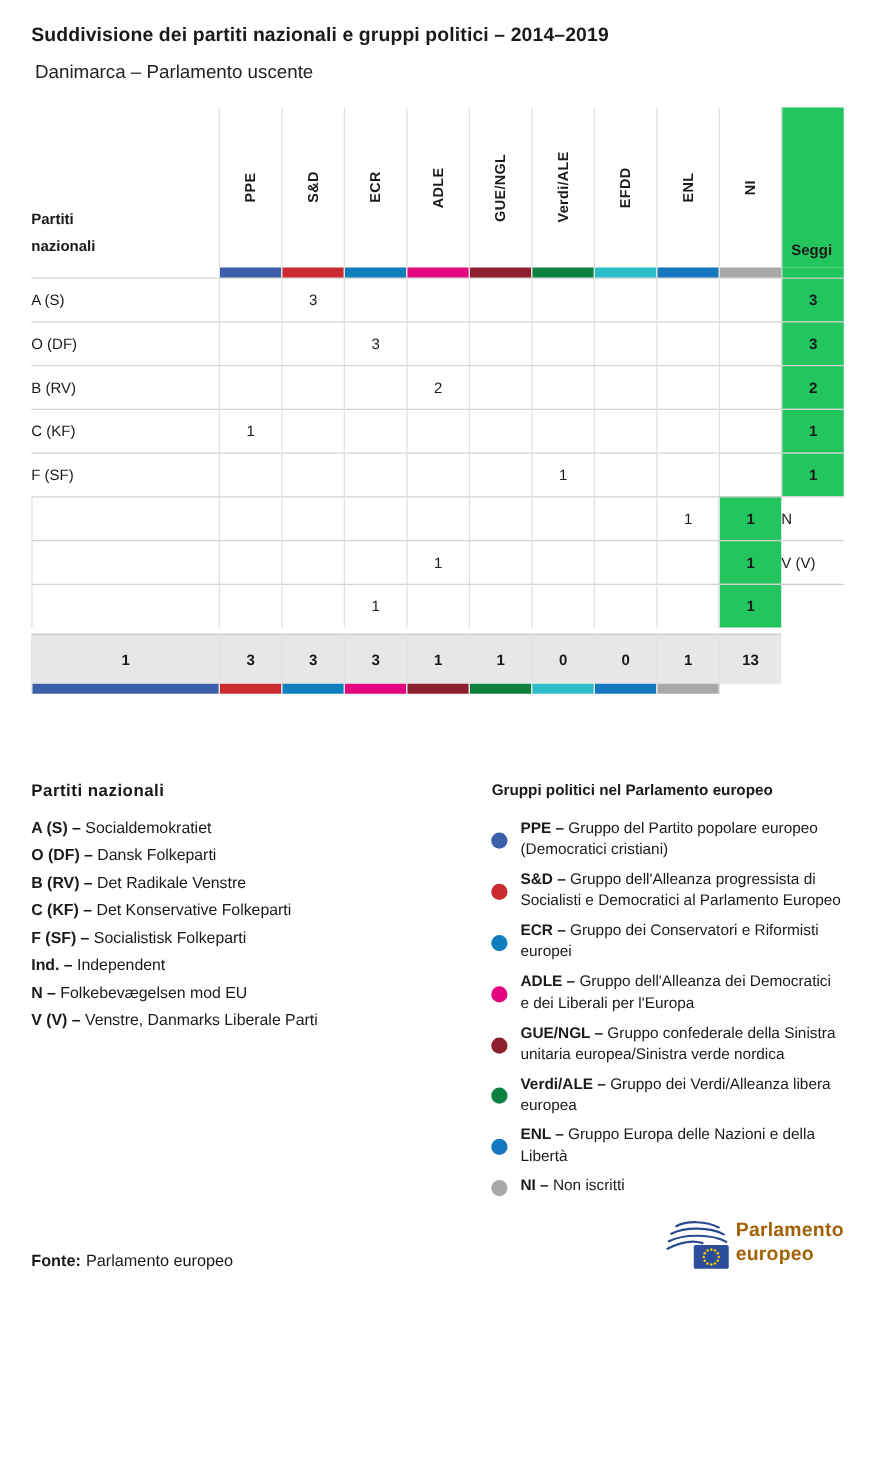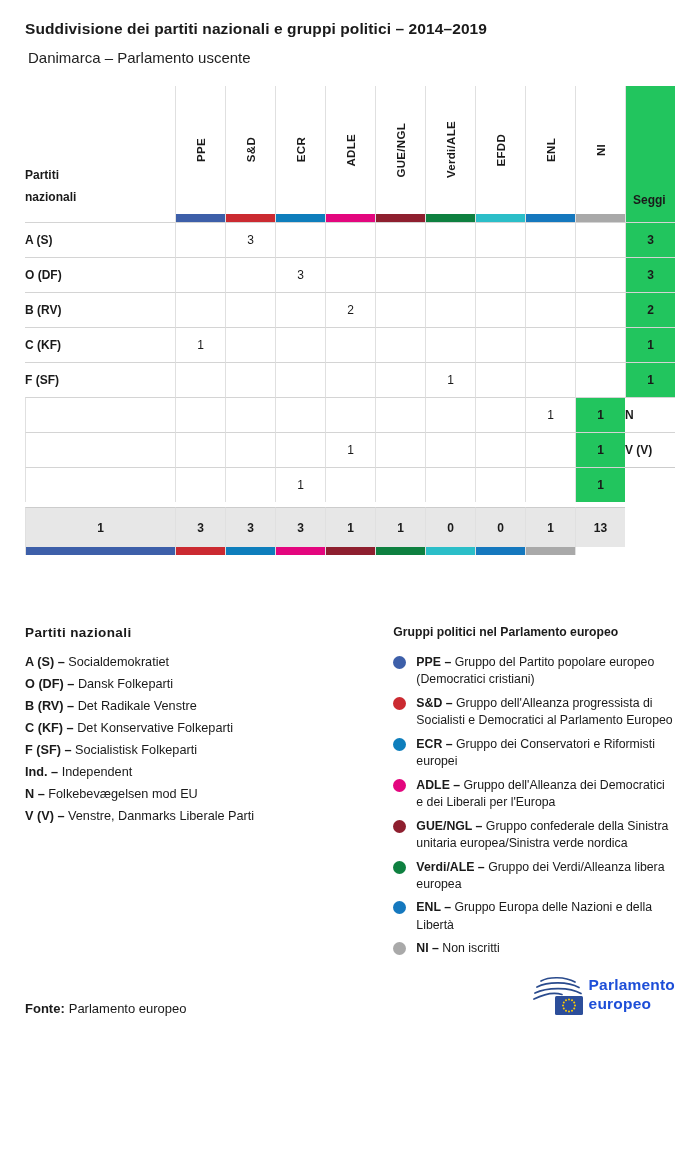--- a/index.html
+++ b/index.html
@@ -25,46 +25,46 @@
   .corner { justify-content: flex-start; align-items: flex-end; }
   .corner-text { font-weight: 700; font-size: 12px; width: 66px; line-height: 1.85; padding-bottom: 6px; }
   .vlabel { writing-mode: vertical-rl; transform: rotate(180deg); font-weight: 700; font-size: 11.5px; letter-spacing: .3px; white-space: nowrap; }
   .seats-hdr { align-items: flex-end; justify-content: flex-start; padding: 0 0 7px 7px; }
   .seats-hdr span { font-weight: 700; font-size: 12px; }
 
   .barrow { height: 8px; position: relative; }
   .bar { height: 8px; width: 100%; }
 
   .rt { border-top: 1px solid #d4d4d4; height: 35px; }
-  .row-label { display: flex; align-items: center; font-weight: 700; }
+  .row-label { display: flex; align-items: center; font-weight: 400; }
   .val { display: flex; align-items: center; justify-content: center; }
   .seats-val { font-weight: 700; }
 
   .tt { border-top: 1px solid #cccccc; height: 40px; }
   .total { background: #e7e7e7; font-weight: 700; }
 
   
   .legend { display: flex; margin-top: 70px; }
   .legend-left { width: 342px; }
   .legend-right { width: 283px; margin-left: 28px; }
   .lp-title { font-weight: 700; font-size: 13.5px; letter-spacing: .4px; margin-bottom: 15px; }
   .lp-item { font-size: 12.7px; margin-bottom: 8px; }
   .lp-item b { font-weight: 700; }
   .lg-title { font-weight: 700; font-size: 12.2px; margin-bottom: 15px; }
-  .lg-item { display: flex; align-items: flex-start; margin-bottom: 6px; font-size: 12.3px; line-height: 1.42; }
+  .lg-item { display: flex; align-items: center; margin-bottom: 6px; font-size: 12.3px; line-height: 1.42; }
   .lg-item b { font-weight: 700; }
   .dot { width: 13px; height: 13px; border-radius: 50%; flex: 0 0 13px; margin-right: 10px; margin-top: 2px; }
 
   
   .note { margin-top: 48px; border-top: 1px solid #cccccc; border-bottom: 1px solid #cccccc; padding: 10px 0 12px 0; font-size: 12.6px; line-height: 1.62; color: #1a1a1a; }
   .footer { display: flex; justify-content: space-between; align-items: flex-end; padding-top: 10px; }
   .fonte { font-size: 13px; }
   .fonte b { font-weight: 700; margin-right: 4px; }
   .logo { display: flex; align-items: center; }
-  .logo-text { font-weight: 700; font-size: 15.5px; color: #1d4ed8; line-height: 1.22; margin-left: 2px; letter-spacing: .2px; }
+  .logo-text { font-weight: 700; font-size: 15.5px; color: #a16207; line-height: 1.22; margin-left: 2px; letter-spacing: .2px; }
 </style>
 </head>
 <body>
 
 <div class="page">
 
   <h1 class="title">Suddivisione dei partiti nazionali e gruppi politici – 2014–2019</h1>
   <h2 class="subtitle">Danimarca – Parlamento uscente</h2>
 
   <div class="table">

